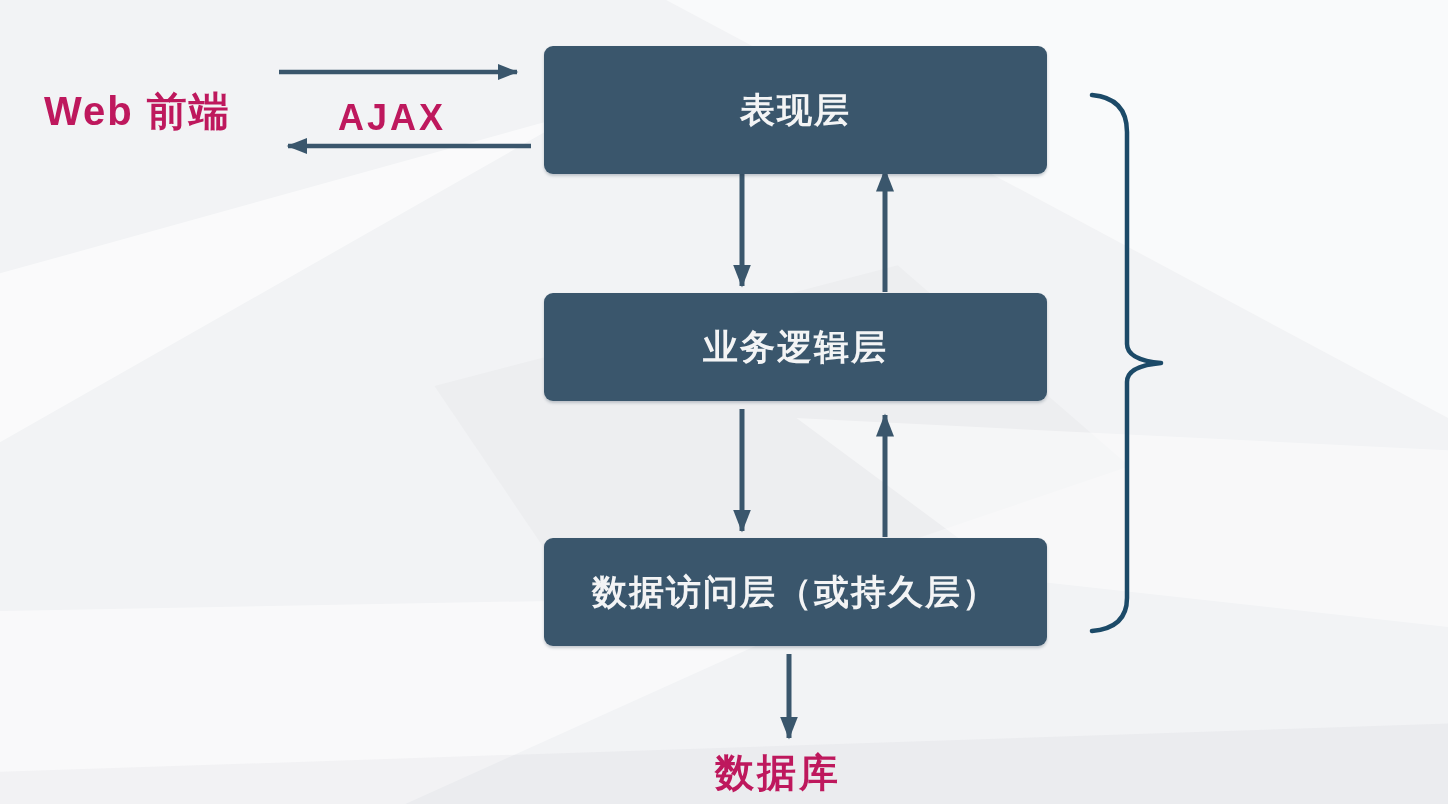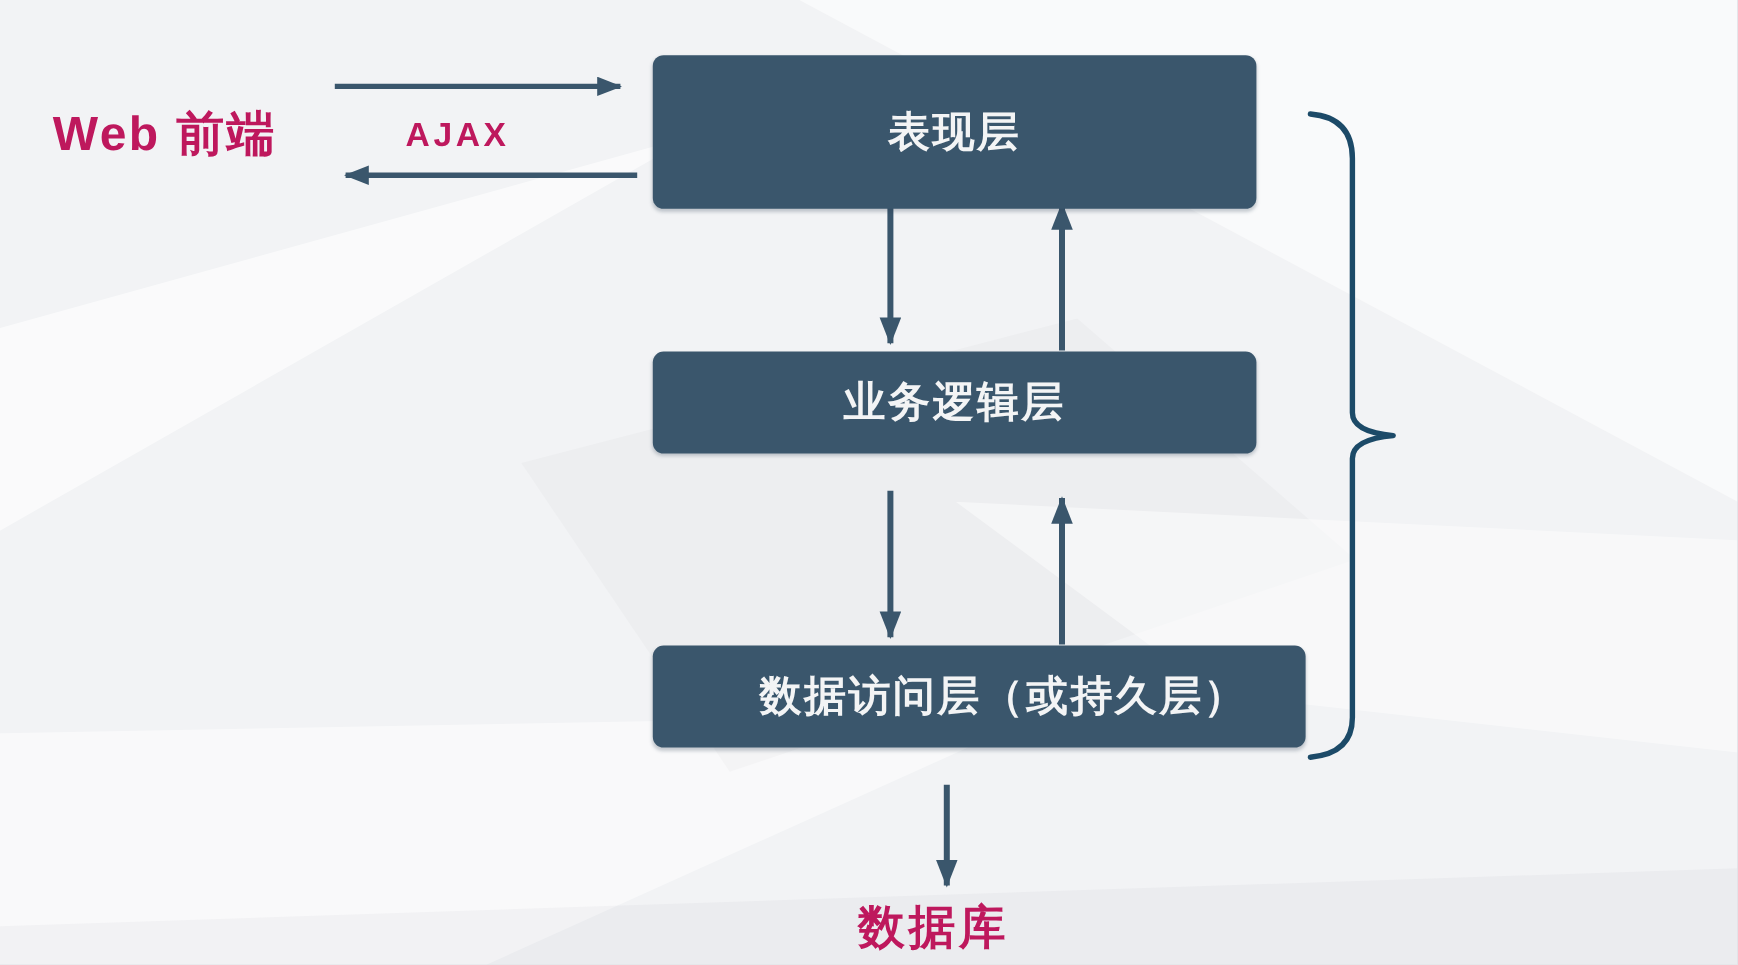--- a/index.html
+++ b/index.html
@@ -17,45 +17,45 @@
   .f2{background:rgba(255,255,255,.6);clip-path:polygon(0 34%,40% 14%,0 55%);}
   .f3{background:rgba(255,255,255,.5);clip-path:polygon(0 76%,60% 74%,28% 100%,0 100%);}
   .f4{background:rgba(120,125,140,.04);clip-path:polygon(30% 48%,62% 33%,78% 58%,42% 80%);}
   .f5{background:rgba(120,125,140,.05);clip-path:polygon(0 96%,100% 90%,100% 100%,0 100%);}
   .f6{background:rgba(255,255,255,.45);clip-path:polygon(55% 52%,100% 56%,100% 78%,70% 72%);}
 
   .overlay{position:absolute;left:0;top:0;}
 
   .layer-box{
     position:absolute;
-    left:544px;width:503px;height:85px;
+    left:544px;width:503px;height:108px;
     background:#3A566C;
     border-radius:9px;
     display:flex;align-items:center;justify-content:center;
     box-shadow:0 2px 3px rgba(40,60,78,.25);
   }
   .layer-box span{
     color:#F3F4F5;
     font-size:35px;font-weight:bold;
     letter-spacing:2px;
     white-space:nowrap;
   }
   .box1{top:46px;height:128px;}
   .box2{top:293px;}
-  .box3{top:538px;padding-left:41px;}
+  .box3{top:538px;}
 
   .txt-label{
     position:absolute;
     color:#be185d;
     font-weight:bold;
     white-space:nowrap;
   }
   .frontend{left:44px;top:84px;font-size:40px;letter-spacing:2px;}
   .backend{left:1221px;top:342px;font-size:40px;letter-spacing:2px;}
-  .ajax{left:338px;top:97px;font-size:28px;letter-spacing:3px;}
+  .ajax{left:338px;top:97px;font-size:36px;letter-spacing:3px;}
   .database{left:715px;top:746px;font-size:39px;letter-spacing:3px;}
 </style>
 </head>
 <body>
 
 <div class="stage">
 
   <div class="facet f1"></div>
   <div class="facet f2"></div>
   <div class="facet f3"></div>

